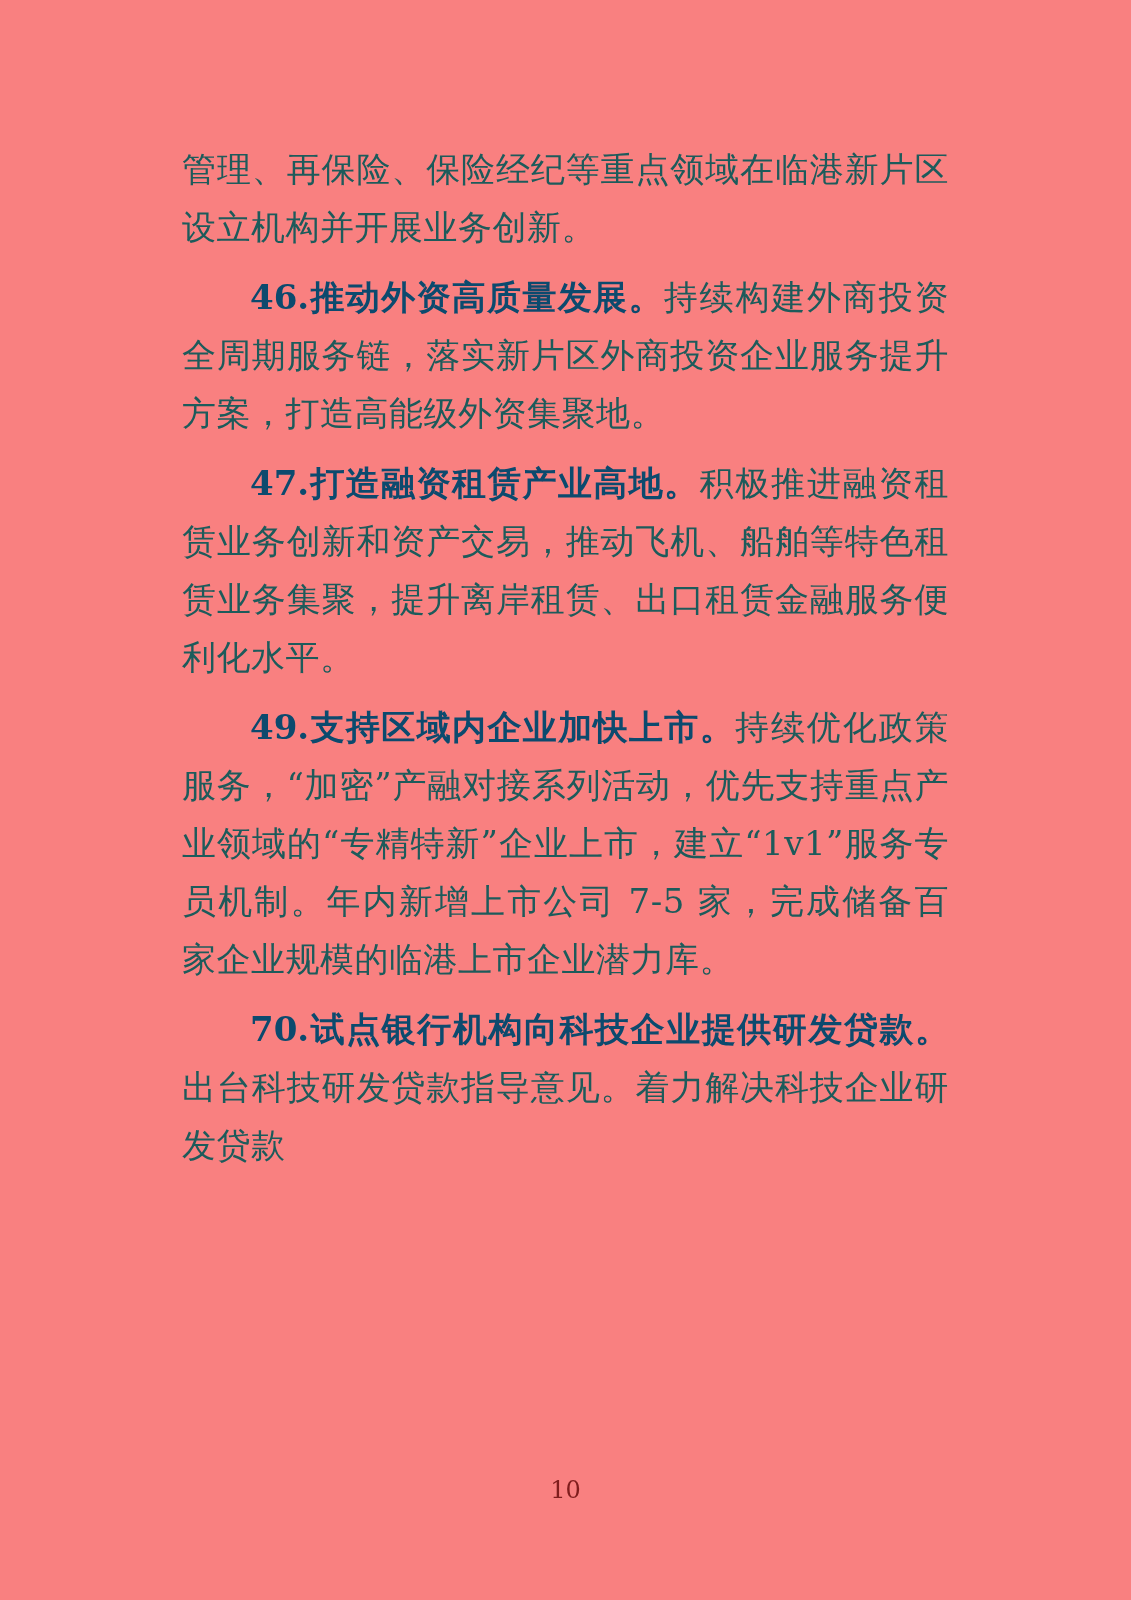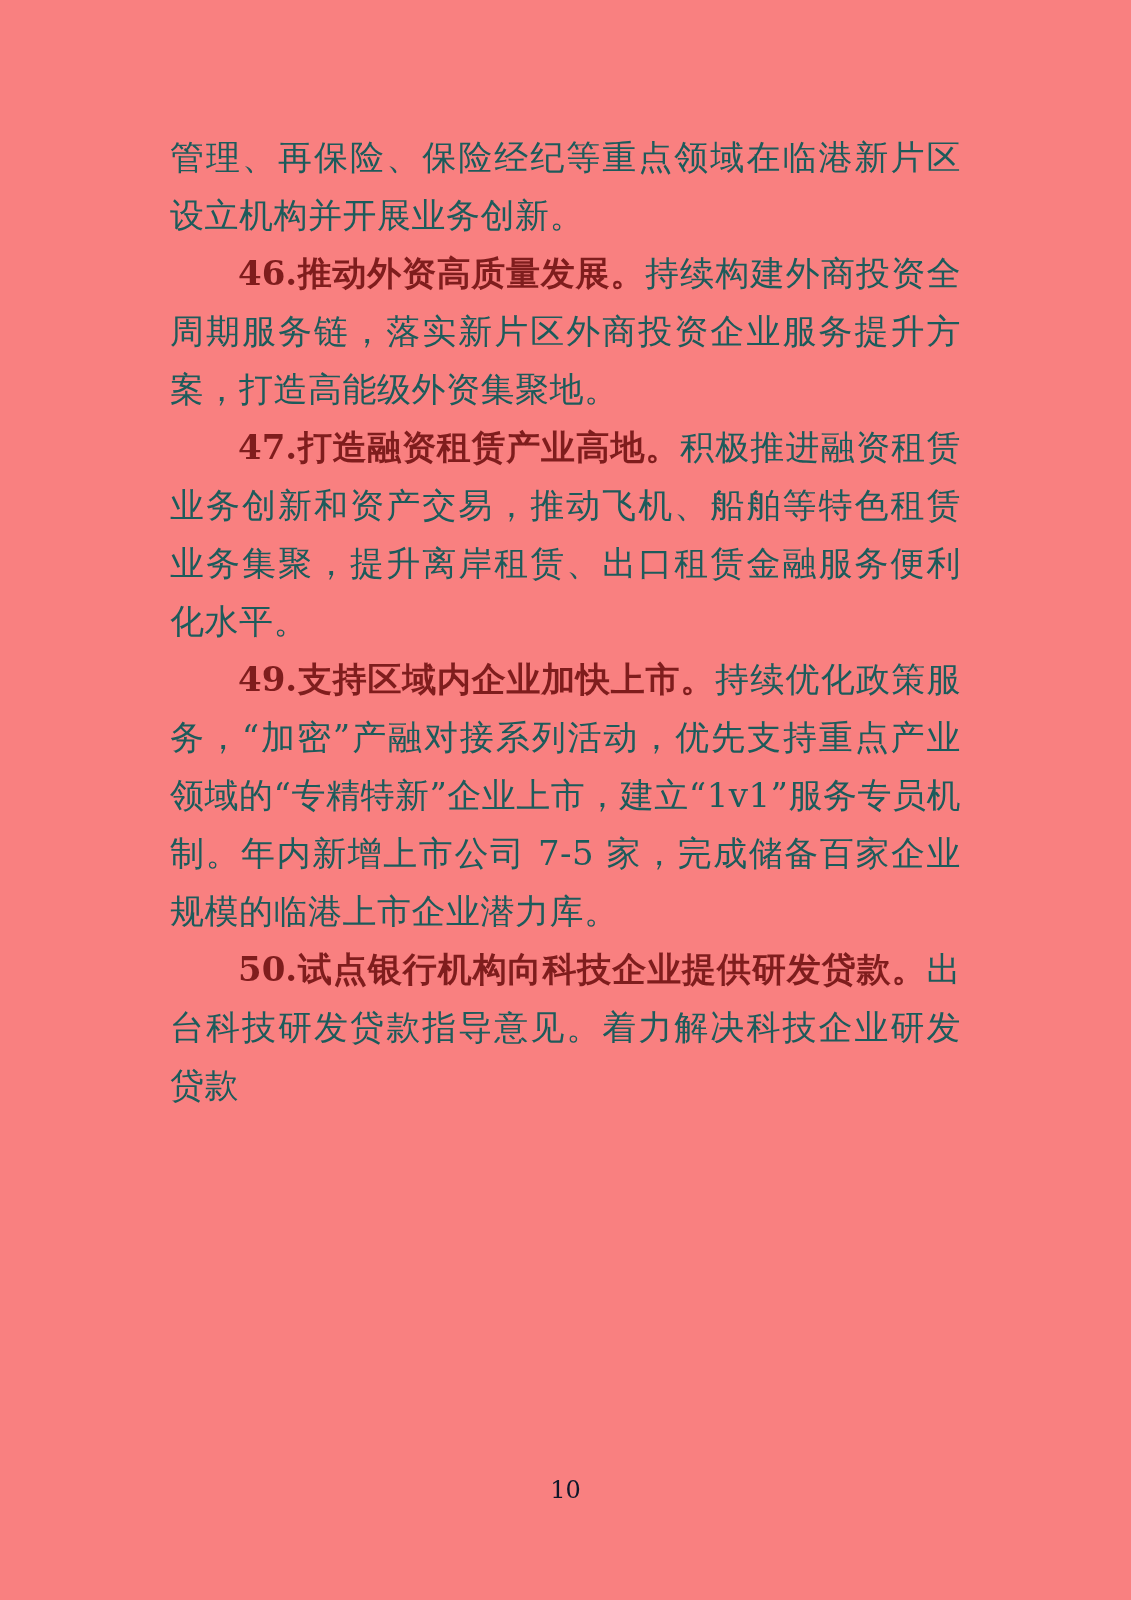--- a/index.html
+++ b/index.html
@@ -22,58 +22,58 @@
   }
   .body-text {
     color: #1d5b5b;
     font-size: 34px;
     line-height: 58px;
     text-align: justify;
     text-justify: inter-ideograph;
     letter-spacing: 0.5px;
   }
   .para {
-    margin: 0;
+    margin: 12px;
     padding: 0;
   }
   .para.indent {
     text-indent: 68px;
   }
   .para + .para {
     margin-top: 0;
   }
   .lead {
     font-weight: bold;
-    color: #7f1d1d;
+    color: #0c4a6e;
     letter-spacing: 0px;
   }
   .page-number {
     position: absolute;
     left: 0;
     right: 0;
     bottom: 96px;
     text-align: center;
-    color: #0f172a;
+    color: #7f1d1d;
     font-size: 24px;
     font-family: "DejaVu Serif", serif;
   }
 </style>
 </head>
 <body>
 
 <div class="page">
   <div class="body-text">
 
     <p class="para"><span>管理、再保险、保险经纪等重点领域在临港新片区设立机构并开展业务创新。</span></p>
 
     <p class="para indent"><span class="lead">46.推动外资高质量发展。</span><span>持续构建外商投资全周期服务链，落实新片区外商投资企业服务提升方案，打造高能级外资集聚地。</span></p>
 
     <p class="para indent"><span class="lead">47.打造融资租赁产业高地。</span><span>积极推进融资租赁业务创新和资产交易，推动飞机、船舶等特色租赁业务集聚，提升离岸租赁、出口租赁金融服务便利化水平。</span></p>
 
 
     <p class="para indent"><span class="lead">49.支持区域内企业加快上市。</span><span>持续优化政策服务，“加密”产融对接系列活动，优先支持重点产业领域的“专精特新”企业上市，建立“1v1”服务专员机制。年内新增上市公司 7-5 家，完成储备百家企业规模的临港上市企业潜力库。</span></p>
 
-    <p class="para indent"><span class="lead">50.试点银行机构向科技企业提供研发贷款。</span><span>出台科技研发贷款指导意见。着力解决科技企业研发贷款</span></p>
+    <p class="para indent"><span class="lead">70.试点银行机构向科技企业提供研发贷款。</span><span>出台科技研发贷款指导意见。着力解决科技企业研发贷款</span></p>
 
   </div>
 
   <div class="page-number">10</div>
 </div>
 
 </body></html>

